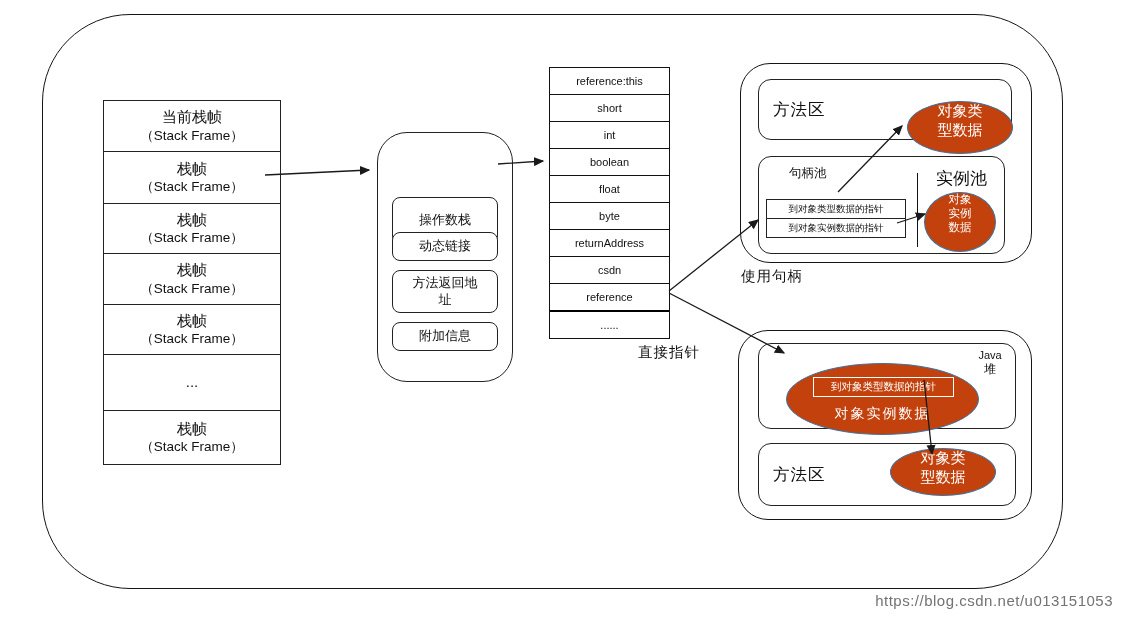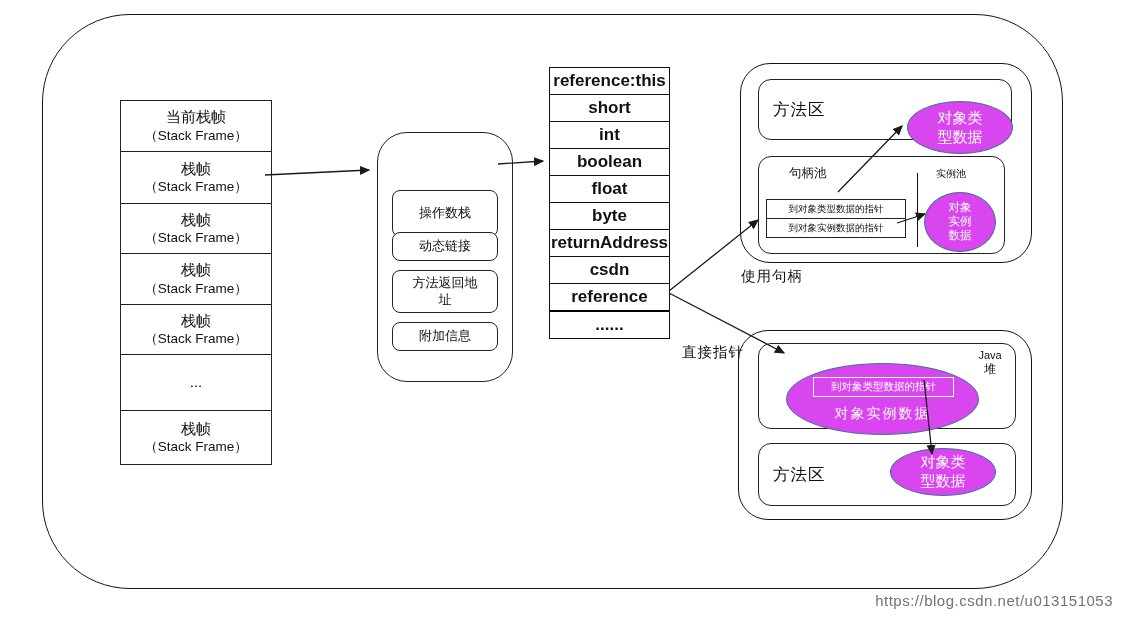--- a/index.html
+++ b/index.html
@@ -7,74 +7,74 @@
     position:relative; width:1121px; height:619px; overflow:hidden;
     background:#ffffff; font-family:"Liberation Sans", sans-serif; color:#111;
   }
   .abs { position:absolute; }
 
   
   .outer-boundary { left:42px; top:14px; width:1019px; height:573px;
     border:1.5px solid #151515; border-radius:88px; }
 
   
-  .stack { left:120px; top:100px; width:152px; border:1.2px solid #222; box-sizing:border-box; }
+  .stack { left:103px; top:100px; width:178px; border:1.2px solid #222; box-sizing:border-box; }
   .stack-row { display:flex; flex-direction:column; align-items:center; justify-content:center;
     box-sizing:border-box; text-align:center; }
   .stack-row + .stack-row { border-top:1.2px solid #222; }
   .stack-row .l1 { font-size:15px; line-height:1.35; }
   .stack-row .l2 { font-size:13.5px; line-height:1.25; }
   .sr1{height:50px}.sr2{height:52px}.sr3{height:50px}.sr4{height:51px}.sr5{height:50px}
   .sr6{height:56px}.sr7{height:54px}
 
   
   .frame-panel { left:377px; top:132px; width:136px; height:250px;
     border:1.4px solid #222; border-radius:30px; box-sizing:border-box; }
   .frame-item { position:absolute; left:14px; width:106px; box-sizing:border-box;
     border:1.3px solid #222; border-radius:8px; display:flex; align-items:center;
     justify-content:center; text-align:center; font-size:13px; line-height:1.3; background:#fff; }
-  .fi1{top:19px;height:32px}.fi2{top:57px;height:47px}.fi3{top:99px;height:29px}
+  .fi1{top:19px;height:32px}.fi2{top:64px;height:47px}.fi3{top:99px;height:29px}
   .fi4{top:137px;height:43px}.fi5{top:189px;height:29px}
   .fi4 span { display:inline-block; width:70px; }
 
   
   .type-table { left:549px; top:67px; width:121px; border:1.3px solid #111; box-sizing:border-box; background:#fff; }
-  .tt-row { height:26px; display:flex; align-items:center; justify-content:center; font-size:17px;font-weight:bold; }
+  .tt-row { height:26px; display:flex; align-items:center; justify-content:center; font-size:11px; }
   .tt-row + .tt-row { border-top:1.1px solid #111; }
   .tt-row.thick { border-top:2.6px solid #000; }
 
   
-  .ellipse { position:absolute; background:#d946ef; border:1.5px solid #41719C; border-radius:50%;
-    color:#fff; display:flex; align-items:center; justify-content:center; text-align:center;
+  .ellipse { position:absolute; background:#c2410c; border:1.5px solid #41719C; border-radius:50%;
+    color:#fff; display:flex; align-items:flex-start; justify-content:center; text-align:center;
     box-sizing:border-box; word-break:break-all; }
 
   
   .handle-group { left:740px; top:63px; width:292px; height:200px;
     border:1.4px solid #151515; border-radius:30px; box-sizing:border-box; }
   .ha-method-box { position:absolute; left:17px; top:15px; width:254px; height:61px;
     border:1.3px solid #222; border-radius:13px; box-sizing:border-box; }
   .box-label-left { position:absolute; left:14px; top:0; height:100%; display:flex;
     align-items:center; font-size:16.5px; letter-spacing:1px; }
   .ha-type-ellipse { left:148px; top:21px; width:106px; height:53px; font-size:15px; line-height:1.25; }
   .ha-type-ellipse span { display:inline-block; width:48px; }
   .ha-pool-box { position:absolute; left:17px; top:92px; width:247px; height:98px;
     border:1.3px solid #222; border-radius:13px; box-sizing:border-box; }
   .ha-pool-label { position:absolute; left:30px; top:8px; font-size:12.5px; }
-  .ha-inst-label { position:absolute; left:177px; top:10px; font-size:10px; }
+  .ha-inst-label { position:absolute; left:177px; top:10px; font-size:17px; }
   .ha-divider { position:absolute; left:158px; top:16px; height:74px; width:0;
     border-left:1.4px solid #111; }
   .ptr-stack { position:absolute; left:7px; top:42px; width:140px; }
   .ptr-row { box-sizing:border-box; border:1px solid #222; background:#fff; height:20px;
     display:flex; align-items:center; justify-content:center; font-size:9.5px; white-space:nowrap; }
   .ptr-row + .ptr-row { margin-top:-1px; }
   .ha-instance-ellipse { left:165px; top:35px; width:72px; height:60px; font-size:11.5px; line-height:1.2; }
   .ha-instance-ellipse span { display:inline-block; width:27px; }
   .caption { font-size:14.5px; letter-spacing:1px; }
   .ha-caption { left:741px; top:267px; }
-  .dg-caption { left:682px; top:343px; }
+  .dg-caption { left:638px; top:343px; }
 
   
   .direct-group { left:738px; top:330px; width:294px; height:190px;
     border:1.4px solid #151515; border-radius:30px; box-sizing:border-box; }
   .dg-heap-box { position:absolute; left:19px; top:12px; width:258px; height:86px;
     border:1.3px solid #222; border-radius:13px; box-sizing:border-box; }
   .dg-heap-label { position:absolute; left:205px; top:4px; width:52px; text-align:center; }
   .dg-heap-label .jl1 { font-size:11px; line-height:1.3; }
   .dg-heap-label .jl2 { font-size:12px; line-height:1.2; }
   .dg-instance-ellipse { left:27px; top:19px; width:193px; height:72px; display:block; }

